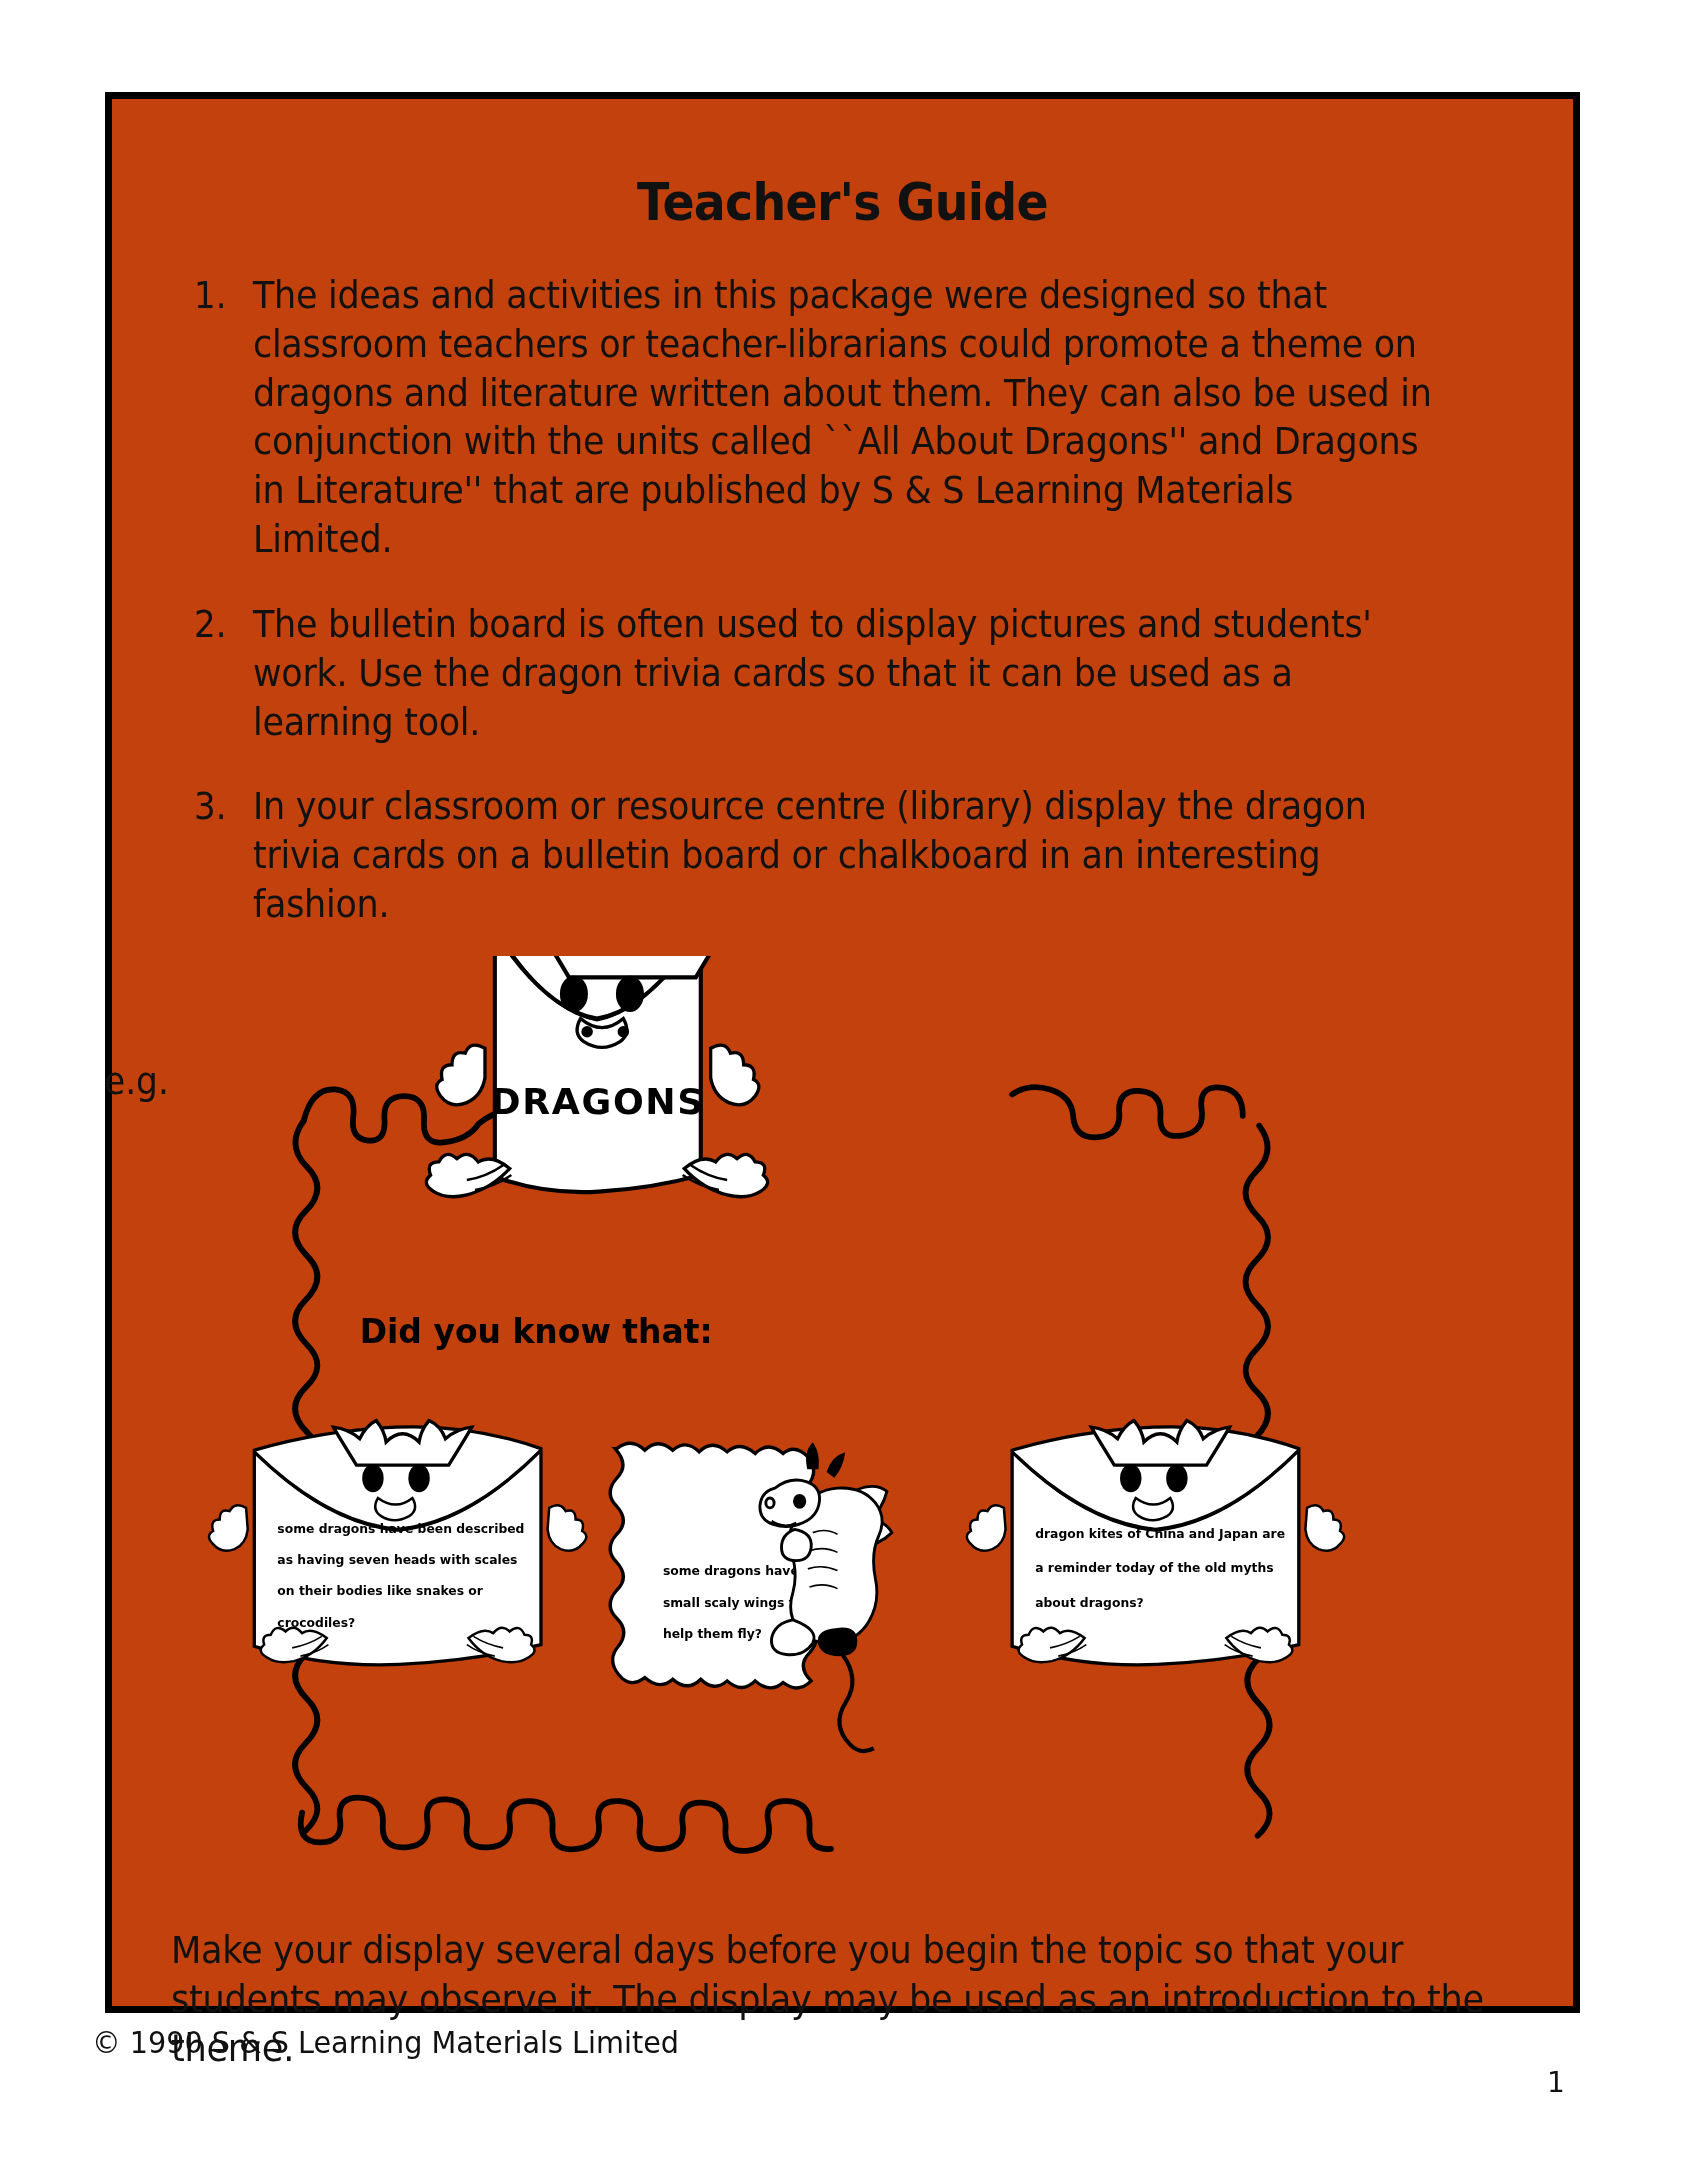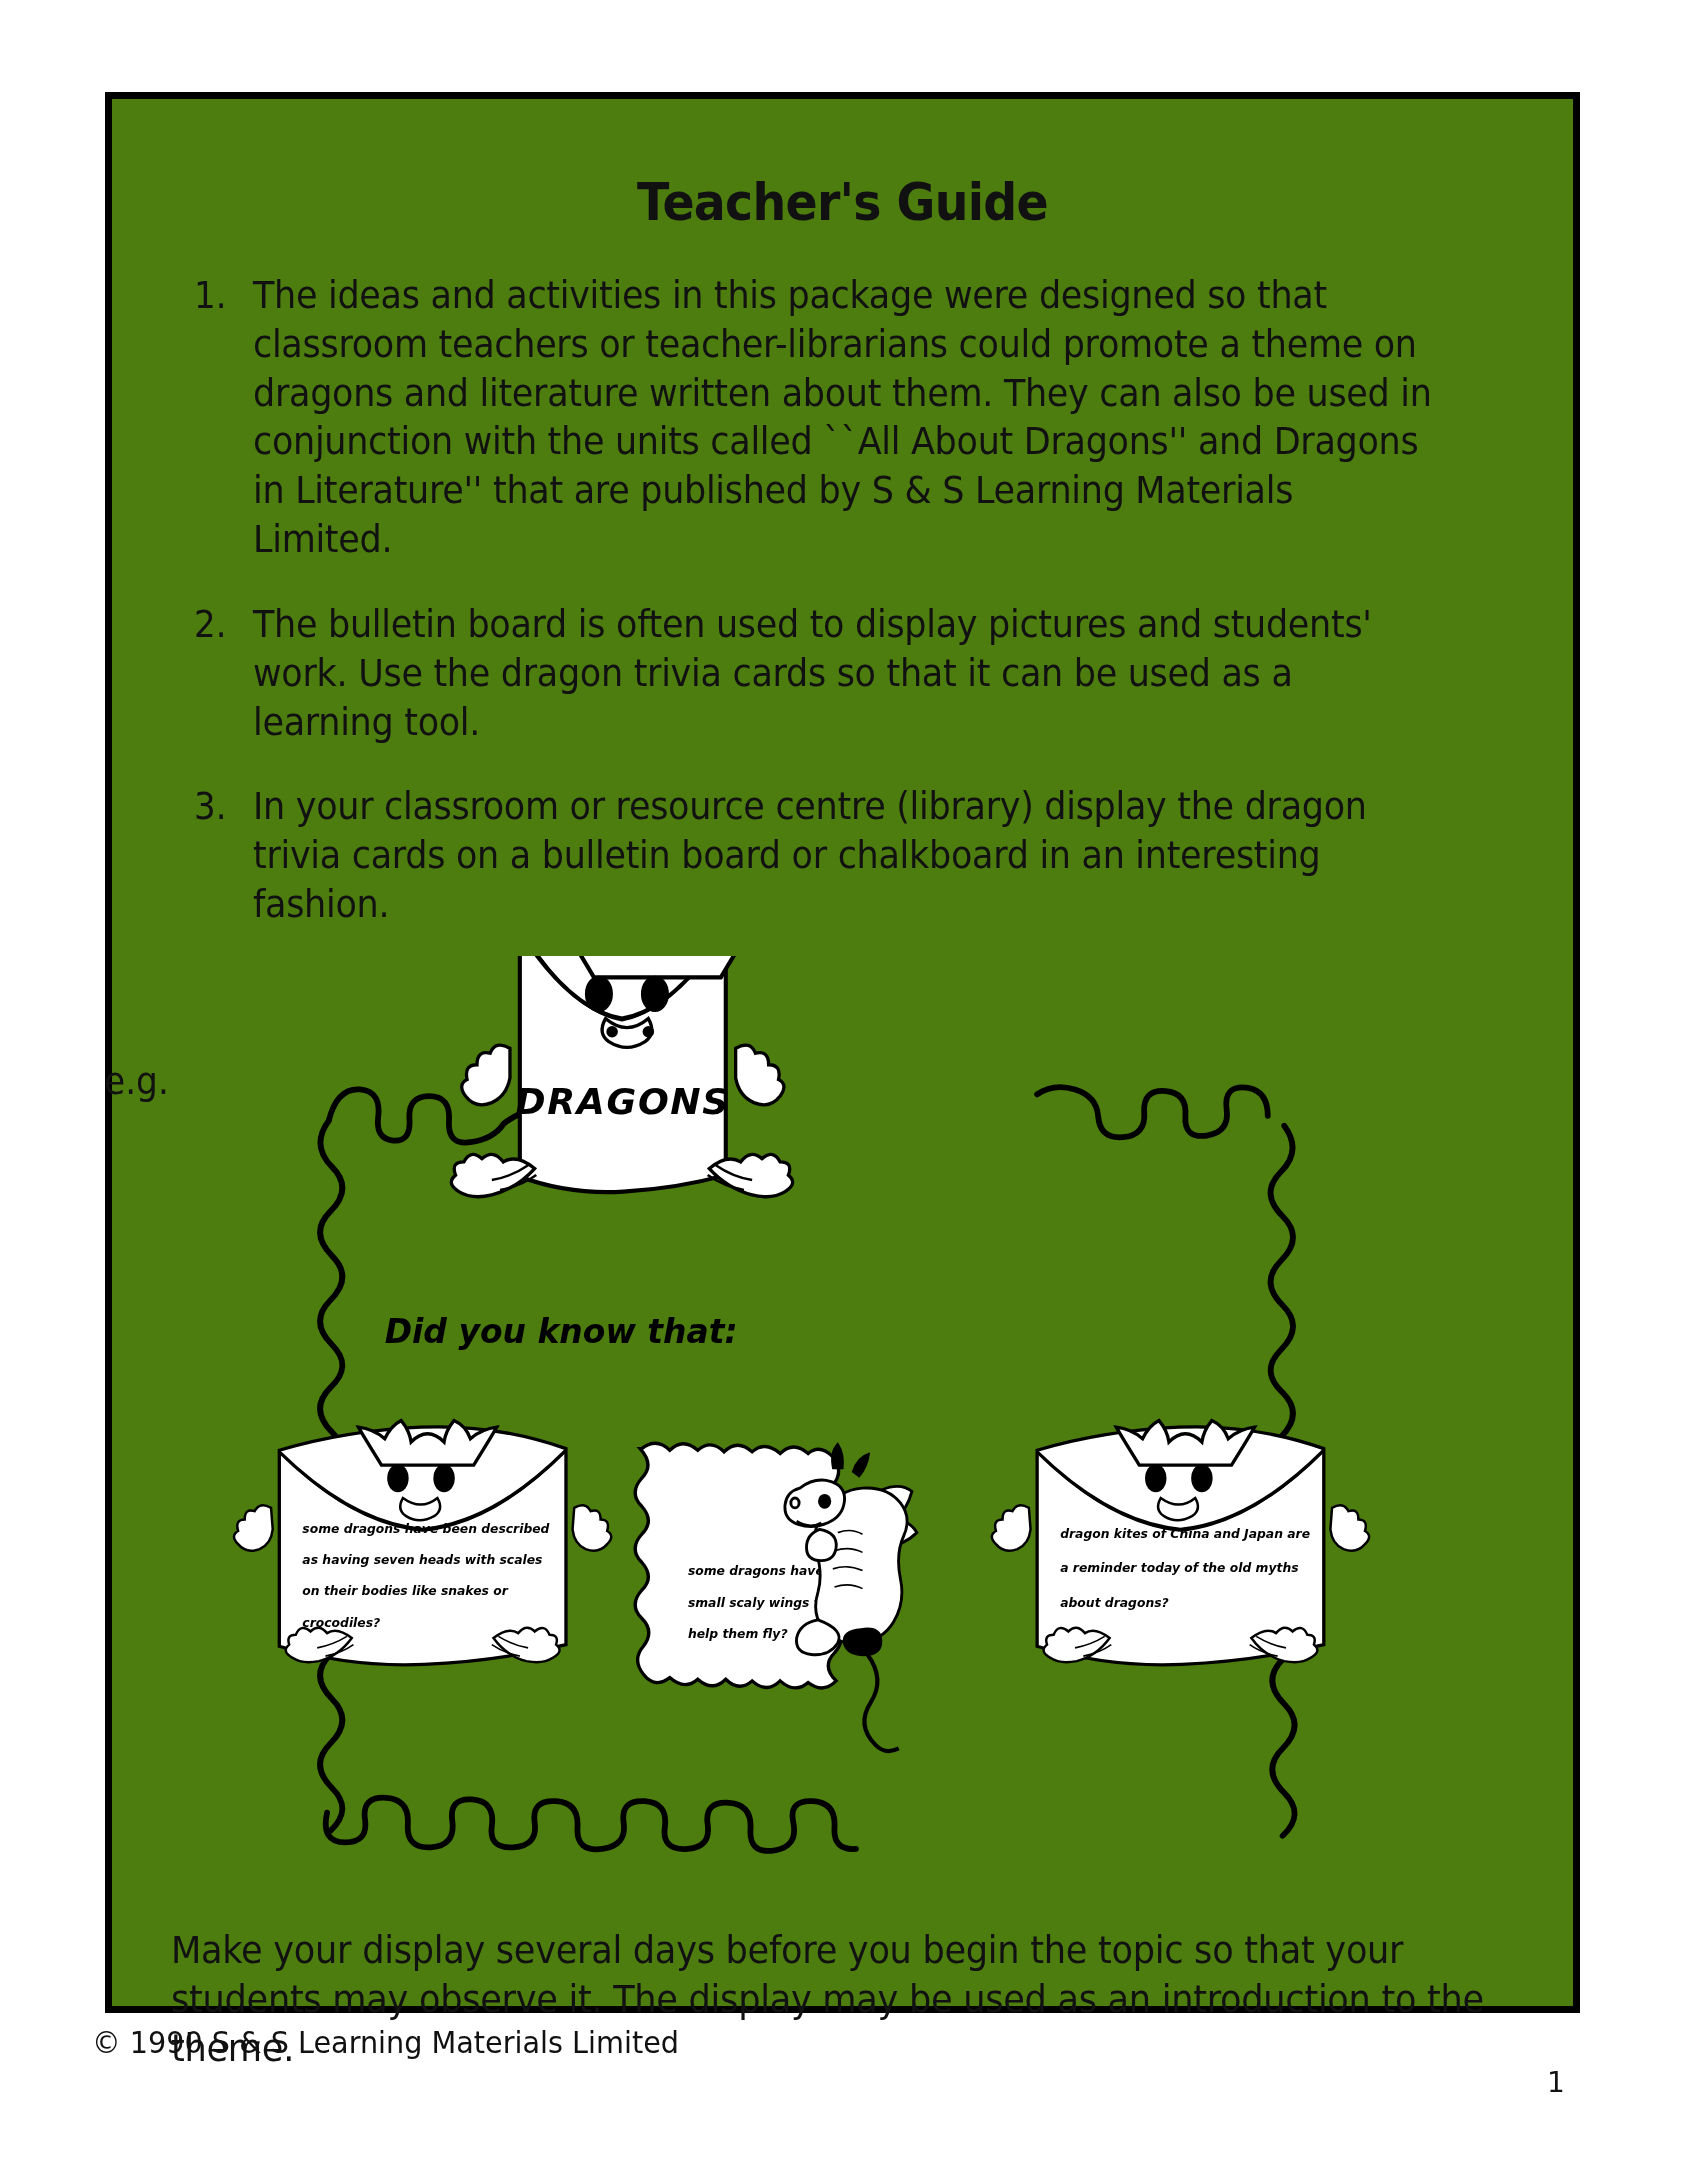--- a/index.html
+++ b/index.html
@@ -18,21 +18,21 @@
 
   
   #page-frame {
     position: absolute;
     left: 105px;
     top: 92px;
     width: 1475px;
     height: 1921px;
     border: 7.4px solid #000000;
     box-sizing: border-box;
-    background: #4d7c0f;
+    background: #c2410c;
   }
 
   
   #doc-title {
     position: absolute;
     left: 0;
     top: 74px;
     width: 100%;
     text-align: center;
     font-size: 51px;
@@ -81,25 +81,24 @@
     top: 961px;
     font-size: 37px;
     font-family: "DejaVu Sans", sans-serif;
     transform: scaleX(0.93);
     transform-origin: left top;
   }
 
   
   #bulletin-board {
     position: absolute;
-    left: 93px;
+    left: 68px;
     top: 857px;
     width: 1203px;
     height: 972px;
-    font-style: italic;
   }
   #bulletin-board svg { display: block; width: 100%; height: 100%; }
 
   .board-text {
     font-family: "DejaVu Sans", sans-serif;
     font-weight: 700;
     fill: #000;
   }
 
   

